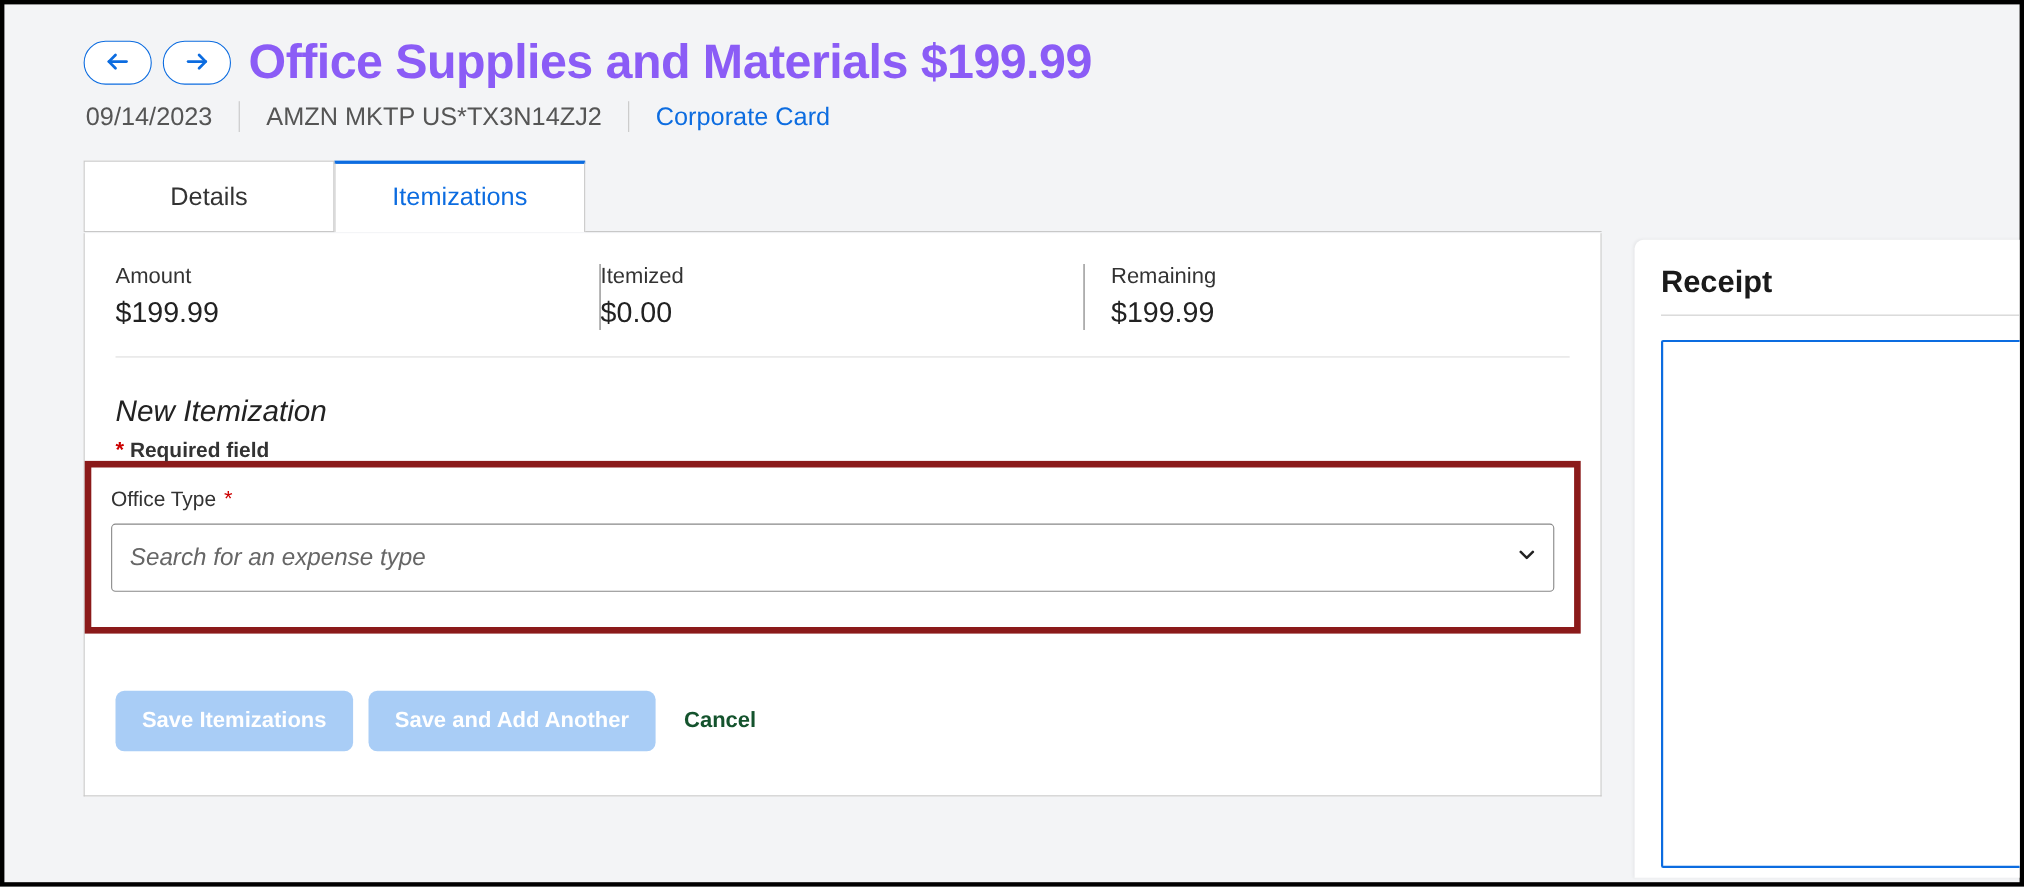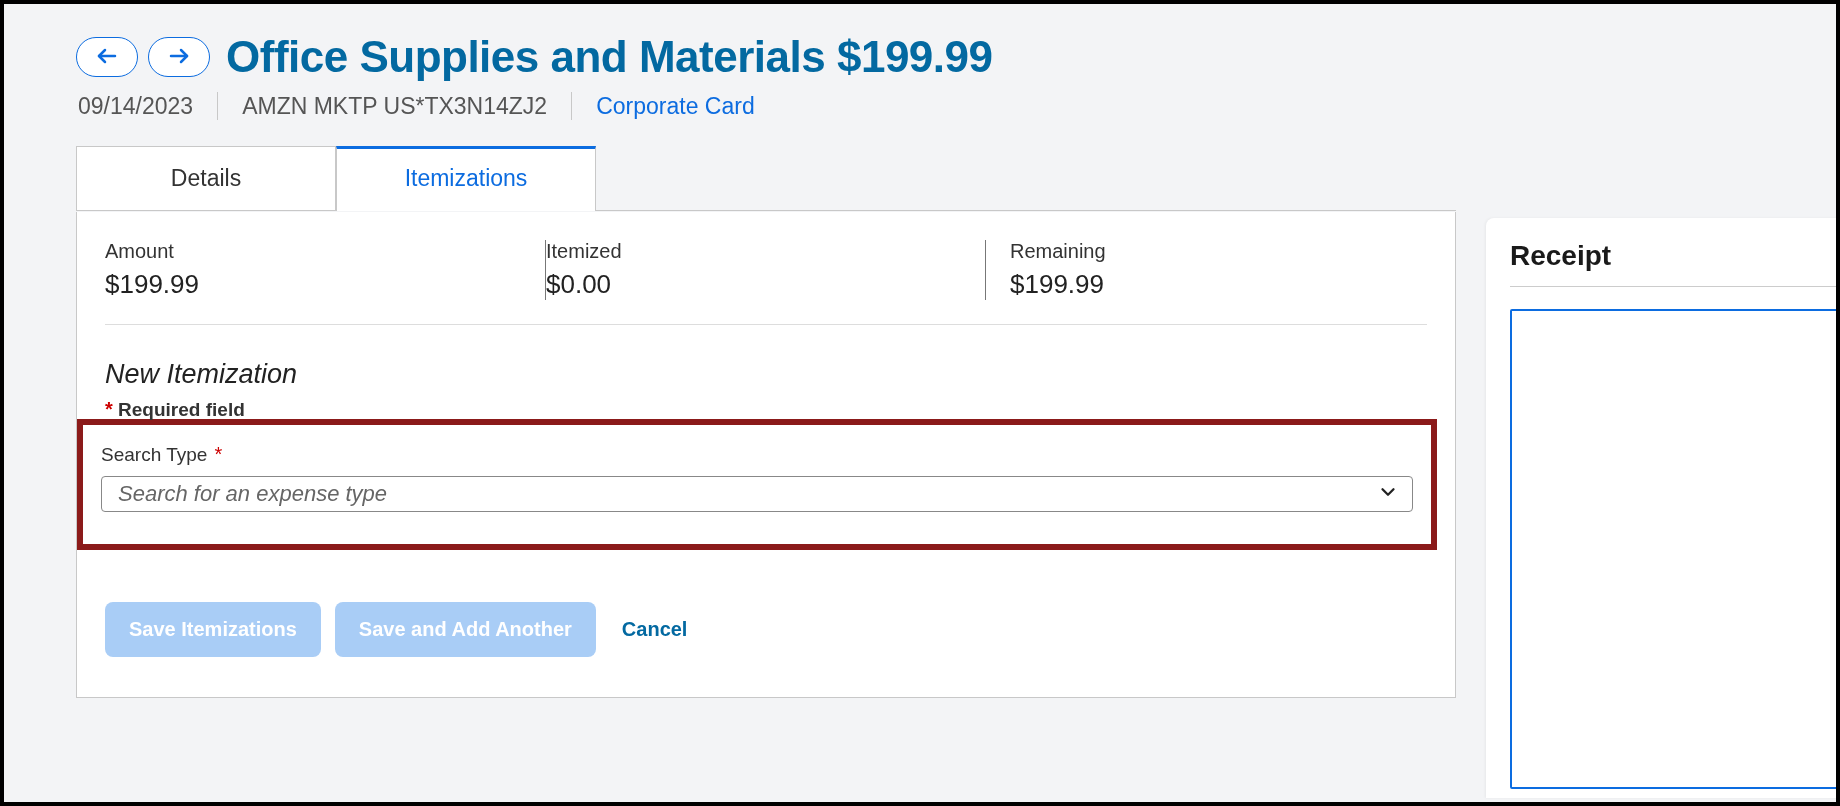--- a/index.html
+++ b/index.html
@@ -44,21 +44,21 @@
       justify-content: center;
       cursor: pointer;
     }
     .nav-btn svg {
       width: 24px;
       height: 24px;
     }
     .page-title {
       font-size: 44px;
       font-weight: 800;
-      color: #0369a1;
+      color: #8b5cf6;
       letter-spacing: -0.5px;
     }
     .meta-row {
       display: flex;
       align-items: center;
       gap: 24px;
       font-size: 23px;
       color: #555;
       margin-bottom: 26px;
       padding-left: 2px;
@@ -78,21 +78,21 @@
     }
     .left-panel {
       width: 1380px;
     }
     .tabs {
       display: flex;
       border-bottom: 1px solid transparent;
     }
     .tab {
       padding: 18px 0;
-      width: 260px;
+      width: 228px;
       text-align: center;
       font-size: 23px;
       border: 1px solid #c8c8c8;
       background: #fff;
       cursor: pointer;
     }
     .tab.inactive {
       border-bottom: 1px solid #c8c8c8;
       color: #333;
       font-weight: 500;
@@ -164,21 +164,21 @@
     }
     .field-label .required-star {
       margin-left: 2px;
     }
     .combo {
       position: relative;
       width: 100%;
     }
     .combo-input {
       width: 100%;
-      height: 36px;
+      height: 62px;
       border: 1px solid #888;
       border-radius: 4px;
       padding: 0 44px 0 16px;
       font-size: 22px;
       font-style: italic;
       color: #666;
       background: #fff;
     }
     .combo-input::placeholder {
       color: #666;
@@ -208,21 +208,21 @@
       font-size: 20px;
       font-weight: 600;
       cursor: pointer;
     }
     .btn-primary-disabled {
       background: #a9cdf6;
       color: #fff;
     }
     .btn-link {
       background: transparent;
-      color: #0369a1;
+      color: #14532d;
       font-weight: 700;
       padding-left: 12px;
       text-align: right;
     }
     .right-panel {
       width: 360px;
       margin-top: 72px;
     }
     .receipt-panel {
       background: #fff;
@@ -309,21 +309,21 @@
 
           <h2 class="section-heading">New Itemization</h2>
 
           <div class="required-legend">
             <span class="required-star">*</span>
             <span>Required field</span>
           </div>
 
           <div class="highlight-box">
             <div class="field-label">
-              <span>Search Type</span>
+              <span>Office Type</span>
               <span class="required-star">*</span>
             </div>
             <div class="combo">
               <input type="text" class="combo-input" placeholder="Search for an expense type" style="">
               <span class="combo-chevron">
                 <svg viewBox="0 0 24 24" fill="none" stroke="#222" stroke-width="2.5" stroke-linecap="round" stroke-linejoin="round">
                     <polyline points="6 9 12 15 18 9"></polyline>
                   </svg>
               </span>
             </div>

